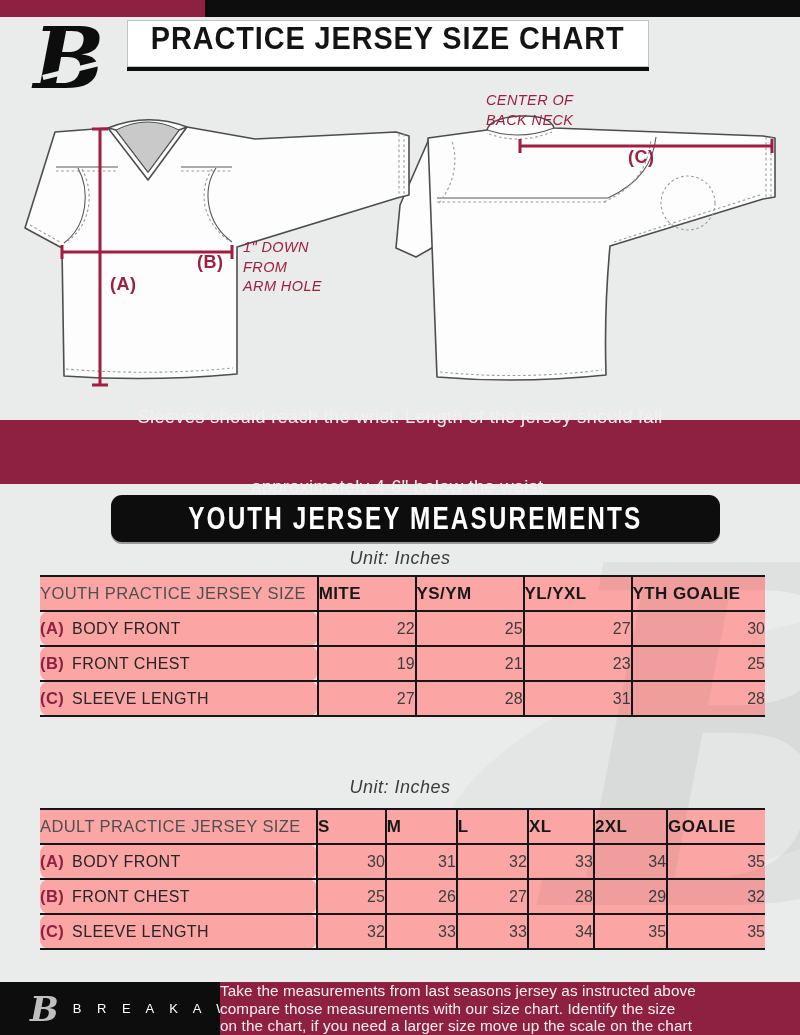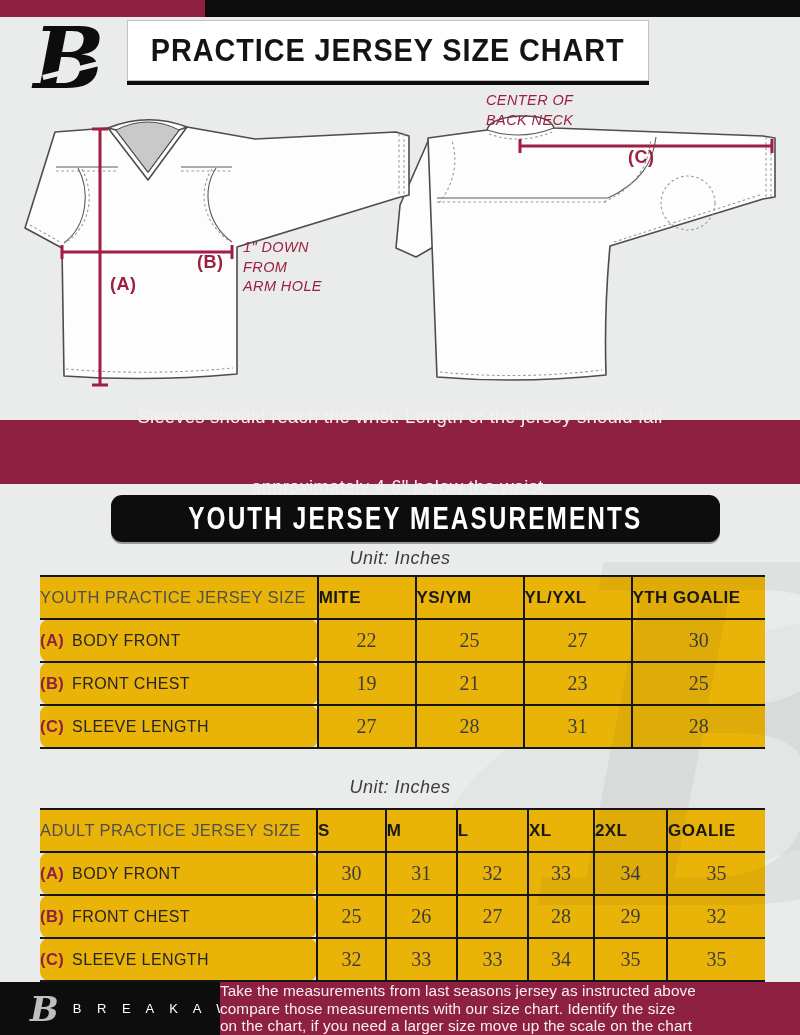--- a/index.html
+++ b/index.html
@@ -13,23 +13,23 @@
   .strip-maroon { position:absolute; left:0; top:0; width:205px; height:17px; background:#8e2041; }
   .strip-black  { position:absolute; left:205px; top:0; width:595px; height:17px; background:#0d0d0d; }
   .logo { position:absolute; left:24px; top:16px; width:90px; height:86px; }
   .logo .b {
     font-family:"DejaVu Serif", serif; font-weight:bold; font-style:italic;
     font-size:84px; line-height:86px; color:#0d0d0d; display:block; text-align:center;
   }
   .logo .cut { position:absolute; left:18px; top:52px; width:58px; height:5px;
     background:#eaebeb; transform:rotate(-14deg); }
   .title-box {
-    position:absolute; left:127px; top:20px; width:522px; height:61px;
+    position:absolute; left:127px; top:20px; width:522px; height:47px;
     background:#ffffff; border:1px solid #c2c2c2; box-shadow:0 4px 0 #0d0d0d;
-    display:flex; align-items:center; justify-content:center;
+    display:flex; justify-content:center;
   }
   .title-box span { display:inline-block; font-size:31px; font-weight:bold;
     letter-spacing:1px; color:#141414; transform:scaleX(.93); white-space:nowrap; }
   .season-box {
     position:absolute; left:649px; top:17px; width:151px; height:49px;
     background:#8e2041; box-shadow:0 3px 0 #5e1128;
     display:flex; align-items:center; justify-content:center;
   }
   .season-box span { display:inline-block; font-size:23px; font-weight:bold; color:#f7f3f4;
     letter-spacing:4px; transform:scaleX(.82); white-space:nowrap; }
@@ -53,28 +53,28 @@
   .banner { background:#0d0d0d; border-radius:11px; height:47px; padding:0 34px;
     display:flex; align-items:center; justify-content:center; box-shadow:0 2px 0 rgba(0,0,0,.35);margin-left:31px; }
   .banner span { display:inline-block; color:#ffffff; font-weight:bold; font-size:29px;
     letter-spacing:2.5px; transform:scale(.84,1.08); white-space:nowrap; }
   .unit { position:absolute; left:0; width:800px; text-align:center;
     font-style:italic; font-size:18px; color:#3c3c3c; letter-spacing:.5px; }
   
   table.sizes { position:absolute; left:40px; width:725px; border-collapse:collapse;
     table-layout:fixed; background:transparent; }
   table.sizes td, table.sizes th { border-top:2px solid #161616; border-bottom:2px solid #161616;
-    background:#eab308; vertical-align:middle; height:43px; padding:0; }
+    background:#fca5a5; vertical-align:middle; height:35px; padding:0; }
   table.sizes .vline { border-left:2px solid #161616; }
   td.lblhead { text-align:left; padding-left:15px; font-weight:normal; color:#4f4f4f;
     font-size:16.5px; letter-spacing:.4px; }
   td.sizehead { text-align:left; font-weight:bold; color:#181818; font-size:17px; letter-spacing:.4px; }
   td.rowlabel { text-align:left; padding-left:30px; font-size:16px; color:#252525; letter-spacing:.4px;border-radius:9px; }
   td.rowlabel b { color:#8e2041; font-weight:bold; margin-right:8px; font-size:16.5px; }
-  td.val { text-align:center; font-size:20px; color:#3d3d3d;font-family:Liberation Serif, serif; }
+  td.val { text-align:right; font-size:16px; color:#3d3d3d; }
   
   .watermark { position:absolute; left:548px; top:500px; width:420px; height:500px;
     font-family:"DejaVu Serif", serif; font-weight:bold; font-style:italic;
     font-size:470px; line-height:480px; color:rgba(45,45,45,.055);
     pointer-events:none; z-index:40; }
   .swoosh { position:absolute; left:430px; top:640px; width:640px; height:220px;
     background:rgba(0,0,0,.025); border-radius:50%; transform:rotate(-18deg);
     pointer-events:none; }
   
   .footer-black { position:absolute; left:0; top:982px; width:220px; height:53px;

